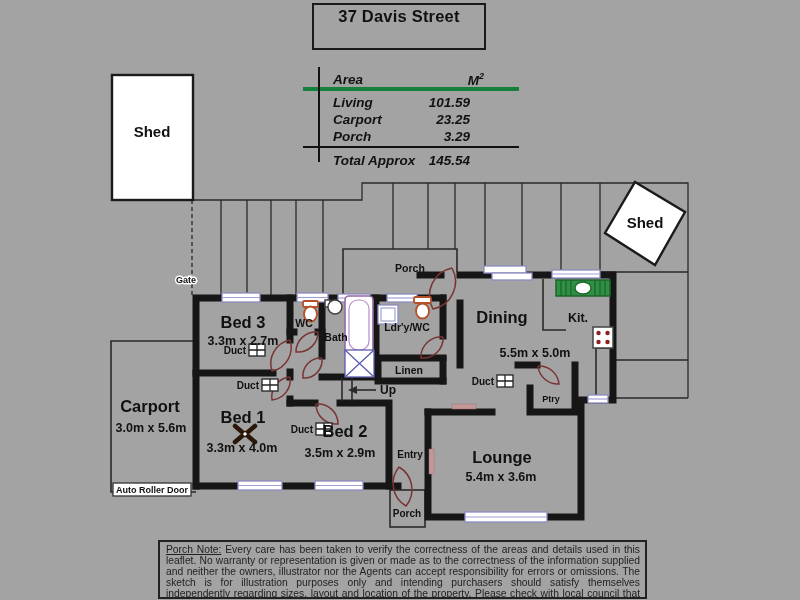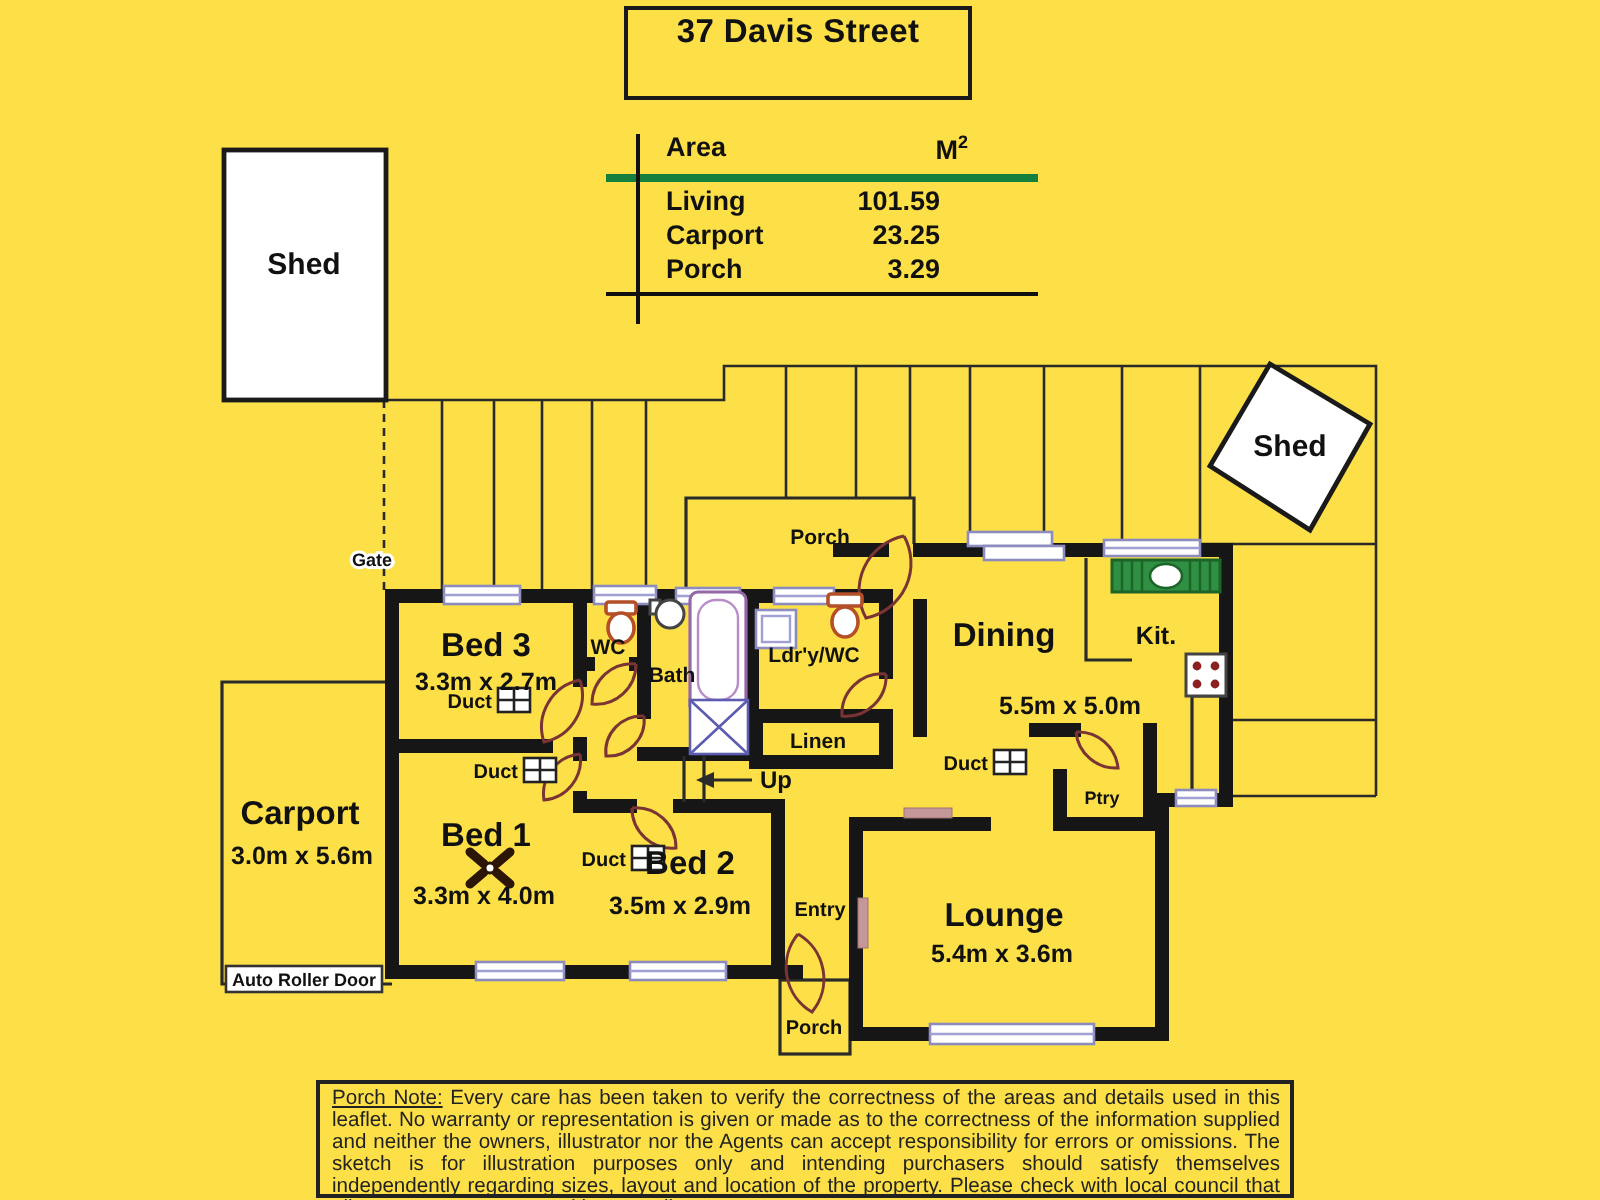--- a/index.html
+++ b/index.html
@@ -1,28 +1,28 @@
 <!DOCTYPE html>
 <html><head>
 <meta charset="utf-8">
 <style>
   html,body{margin:0;padding:0;background:#fff;}
-  #page{position:relative;width:800px;height:600px;background:#fde047;overflow:hidden;
+  #page{position:relative;width:800px;height:600px;background:#a3a3a3;overflow:hidden;
         font-family:"Liberation Sans", sans-serif;color:#111;}
 
   
   .title-box{position:absolute;left:312px;top:3px;width:170px;height:43px;
              border:2px solid #1a1a1a;text-align:center;font-weight:bold;}
   .title-line1{font-size:16.5px;margin-top:2px;letter-spacing:0.2px;}
   .title-line2{font-size:19px;letter-spacing:0.6px;margin-top:1px;}
 
   
   .area-table{position:absolute;left:303px;top:66px;width:216px;height:97px;font-weight:bold;}
   .area-table .vline{position:absolute;left:15px;top:1px;bottom:1px;width:2px;background:#111;}
-  .at-row{display:flex;justify-content:space-between;align-items:flex-start;padding-left:30px;padding-right:49px;}
+  .at-row{display:flex;justify-content:space-between;align-items:flex-end;padding-left:30px;padding-right:49px;font-style:italic;}
   .at-head{height:21px;font-size:13.5px;}
   .at-body{border-top:4px solid #15803d;border-bottom:2px solid #111;padding:2px 0;}
   .at-body .at-row{height:17px;font-size:13.5px;}
   .at-total{height:20px;font-size:13.5px;}
   .at-unit sup{font-size:9px;margin-right:-14px;}
   .at-val{text-align:right;}
 
   
   .disclaimer-box{position:absolute;left:158px;top:540px;width:474px;height:50px;
                   border:2px solid #222;padding:3px 5px 2px 6px;
@@ -82,20 +82,24 @@
       </div>
       <div class="at-row">
         <span>Carport</span>
         <span class="at-val">23.25</span>
       </div>
       <div class="at-row">
         <span>Porch</span>
         <span class="at-val">3.29</span>
       </div>
     </div>
+    <div class="at-row at-total">
+      <span>Total Approx</span>
+      <span class="at-val">145.54</span>
+    </div>
   </div>
 
   <svg width="800" height="600" viewBox="0 0 800 600">
 
     <path class="fence" d="M193,200 H362 V183 H688 V398
          M221,200 V295 M247,200 V295 M271,200 V295 M296,200 V295 M323,200 V295
          M393,183 V249 M428,183 V249 M455,183 V249
          M485,183 V273 M522,183 V273 M561,183 V273
          M600,183 V272 H688
          M613,360 H688 M613,398 H688"></path>

